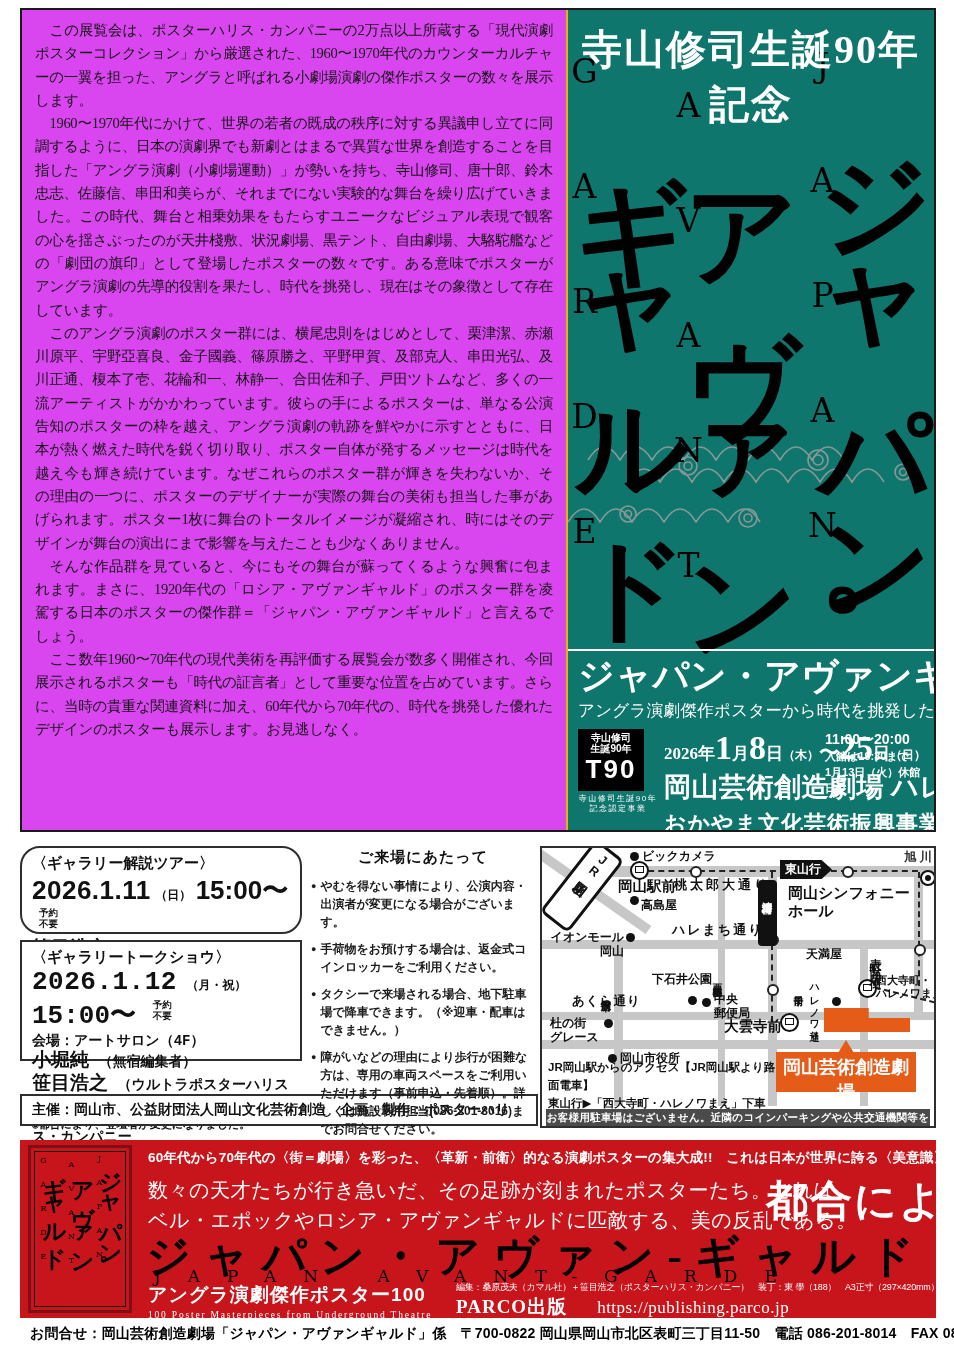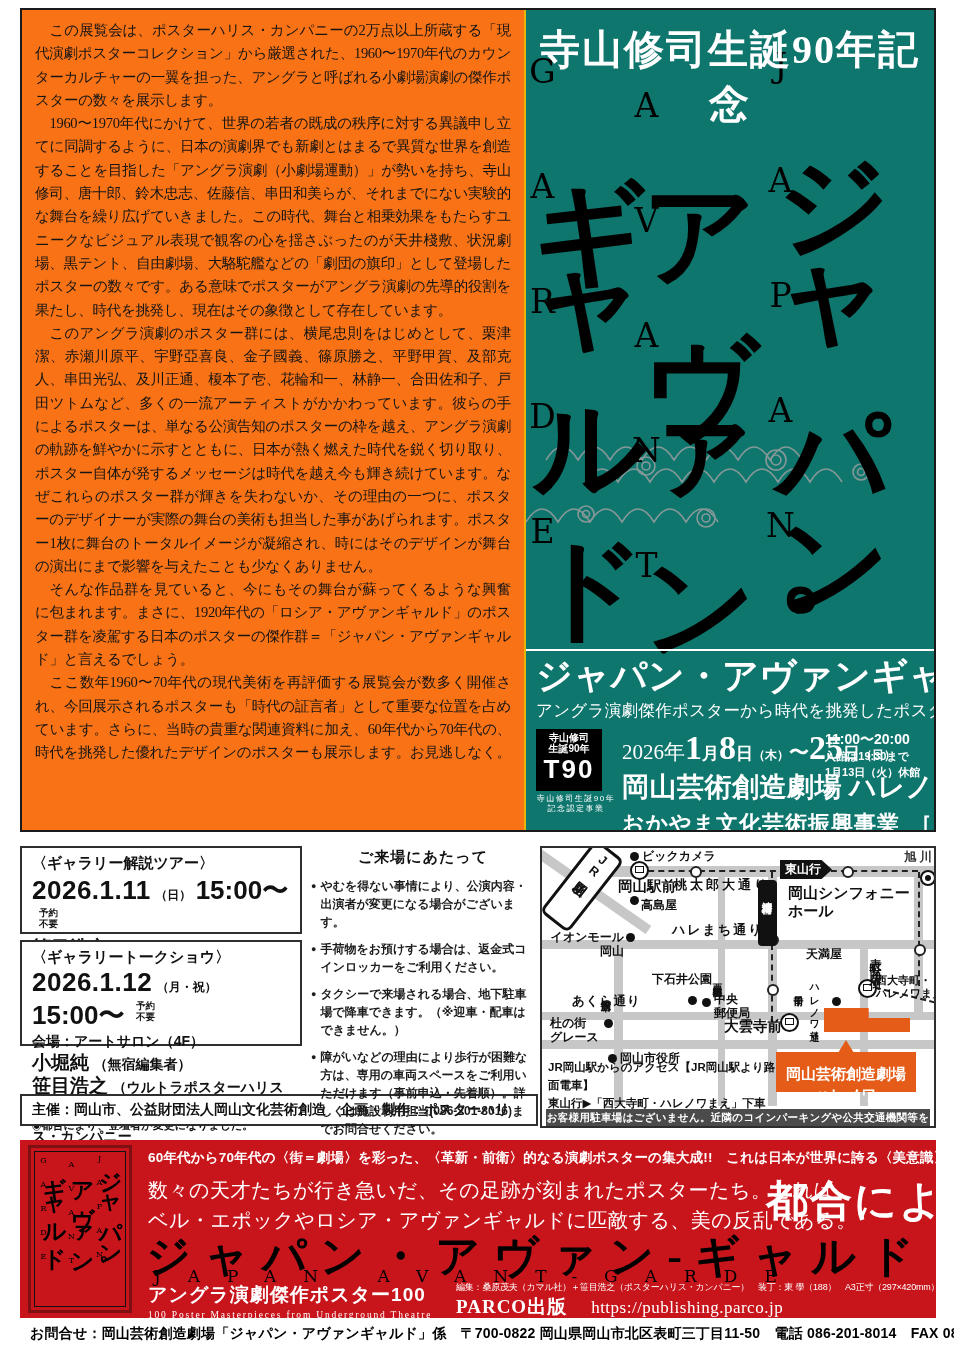--- a/index.html
+++ b/index.html
@@ -3,21 +3,21 @@
 <meta charset="utf-8">
 <style>
   html,body{margin:0;padding:0;background:#e9e9e9;}
   .page{position:relative;width:954px;height:1350px;background:#fff;margin:0 auto;overflow:hidden;
         font-family:"Liberation Sans","DejaVu Sans",sans-serif;color:#111;}
   .vt{writing-mode:vertical-rl;text-orientation:upright;}
 
   
   #top-frame{position:absolute;left:20px;top:8px;width:916px;height:824px;border:2px solid #1a1a1a;
              box-sizing:border-box;display:flex;}
-  #intro-col{width:502px;box-sizing:border-box;padding:9px 13px 16px 13px;background:#f97316;}
+  #intro-col{width:544px;box-sizing:border-box;padding:9px 13px 16px 13px;background:#d946ef;}
   #intro-col p{margin:0;font-family:"Liberation Serif","DejaVu Serif",serif;font-size:14.5px;
                line-height:23.3px;letter-spacing:-0.3px;text-align:justify;text-indent:1em;color:#141414;}
 
   
   #red-col{flex:1;position:relative;background:#0f766e;border-left:2px solid #eab308;overflow:hidden;}
   #anniv{position:relative;z-index:4;text-align:center;color:#fff;font-weight:bold;font-size:40px;
          letter-spacing:2px;margin-top:12px;font-family:"Liberation Serif","DejaVu Serif",serif;}
   .kana-col{position:absolute;z-index:3;writing-mode:vertical-rl;text-orientation:upright;
             font-family:"Liberation Serif","DejaVu Serif",serif;font-weight:600;color:#000;
             font-size:112px;line-height:1;letter-spacing:-4px;}
@@ -40,37 +40,37 @@
   #ev-sub{font-family:"Liberation Serif","DejaVu Serif",serif;font-size:16.5px;letter-spacing:0.3px;
           margin-top:3px;white-space:nowrap;}
   #ev-row{position:relative;display:flex;margin-top:7px;}
   #t90{width:86px;flex:none;}
   #t90-box{width:66px;height:62px;background:#000;color:#fff;text-align:center;box-sizing:border-box;padding-top:3px;}
   .t90-line{font-size:10px;font-weight:bold;line-height:1.1;letter-spacing:0;}
   #t90-big{font-size:26px;font-weight:900;letter-spacing:2px;line-height:1.1;margin-top:1px;}
   #t90-cap{width:80px;text-align:center;font-size:8px;letter-spacing:1.5px;line-height:1.35;margin-top:3px;color:#fff;}
   #ev-main{flex:1;min-width:0;}
   #date-line{white-space:nowrap;font-family:"Liberation Serif","DejaVu Serif",serif;}
-  .dy{font-size:21px;font-weight:400;}
+  .dy{font-size:17px;font-weight:700;}
   .dn{font-size:34px;font-weight:700;}
   .du{font-size:17px;font-weight:600;}
   .dw{font-size:12px;font-weight:600;}
   .dt{font-size:20px;font-weight:600;}
   #ev-hours{position:absolute;right:2px;top:0;width:97px;font-size:11px;line-height:1.45;font-weight:600;}
   #ev-hours .hrs{font-size:14px;font-weight:bold;}
   #ev-venue{font-family:"Liberation Serif","DejaVu Serif",serif;font-weight:600;font-size:27px;
             letter-spacing:0.5px;white-space:nowrap;margin-top:2px;}
   #ev-org{font-family:"Liberation Serif","DejaVu Serif",serif;font-weight:600;font-size:22px;
           letter-spacing:1px;white-space:nowrap;margin-top:4px;}
   #ev-org .free{margin-left:10px;}
 
   
   .info-box{position:absolute;border:2px solid #2e2e2e;box-sizing:border-box;background:#fff;}
-  #box-tour{left:20px;top:846px;width:282px;height:88px;padding:6px 6px 3px 10px;}
-  #box-talk{left:20px;top:940px;width:282px;height:106px;padding:6px 6px 0 10px;}
+  #box-tour{left:20px;top:846px;width:282px;height:88px;padding:6px 6px 3px 10px;border-radius:20px;}
+  #box-talk{left:20px;top:940px;width:282px;height:121px;padding:6px 6px 0 10px;font-family:Liberation Mono, monospace;}
   .gl-head{font-size:15px;font-weight:bold;letter-spacing:0;}
   .gl-date{font-size:26px;font-weight:800;letter-spacing:0.5px;}
   .gl-dow{font-size:12px;font-weight:bold;}
   .gl-time{font-size:26px;font-weight:800;}
   .badge{display:inline-block;font-size:9.5px;font-weight:bold;line-height:1.15;vertical-align:4px;margin-left:7px;}
   .gl-name{font-size:19px;font-weight:800;}
   .gl-role{font-size:14px;font-weight:bold;}
   .gl-desc{font-size:13px;font-weight:bold;margin-top:1px;}
   #box-talk .sp-row{line-height:1.15;margin-top:1px;}
   #talk-note{font-size:11px;font-weight:bold;margin-top:3px;}
@@ -101,21 +101,21 @@
   #m-station span{writing-mode:vertical-rl;text-orientation:upright;font-size:12.5px;font-weight:bold;margin-top:3px;}
   #m-higashi{position:absolute;left:238px;top:12px;width:52px;height:19px;background:#111;color:#fff;
              font-size:12px;font-weight:bold;line-height:19px;padding-left:5px;box-sizing:border-box;
              clip-path:polygon(0 0,80% 0,100% 50%,80% 100%,0 100%);}
   #m-seiki{position:absolute;left:216px;top:32px;width:19px;height:66px;background:#111;border-radius:4px;
            color:#fff;text-align:center;box-sizing:border-box;padding-top:3px;}
   #m-seiki span{writing-mode:vertical-rl;text-orientation:upright;font-size:10.5px;font-weight:bold;letter-spacing:1px;}
   #m-venueblock{position:absolute;left:282px;top:160px;width:86px;height:24px;background:#e45c17;
                 clip-path:polygon(0 0,52% 0,52% 42%,100% 42%,100% 100%,0 100%);}
   #m-callout{position:absolute;left:234px;top:204px;width:140px;height:40px;background:#e45c17;color:#fff;
-             text-align:center;font-size:15px;font-weight:bold;line-height:1.4;padding-top:11px;box-sizing:border-box;}
+             text-align:center;font-size:18px;font-weight:bold;line-height:1.4;padding-top:3px;box-sizing:border-box;}
   #m-tri{position:absolute;left:296px;top:192px;width:0;height:0;border-left:8px solid transparent;
          border-right:8px solid transparent;border-bottom:13px solid #e45c17;}
   #m-access{position:absolute;left:6px;top:211px;width:228px;font-size:11.5px;font-weight:bold;line-height:1.55;}
   #m-parking{position:absolute;left:4px;right:4px;top:261px;height:17px;background:#4b4b4b;color:#fff;
              font-size:10.5px;font-weight:bold;text-align:center;line-height:17px;letter-spacing:0.3px;}
 
   
   #band{position:absolute;left:20px;top:1140px;width:916px;height:178px;background:#c8151c;overflow:hidden;}
   #cover{position:absolute;left:8px;top:5px;width:104px;height:168px;background:#c8151c;
          border:3px solid #7e1013;box-sizing:border-box;}
@@ -137,21 +137,21 @@
   #bt-kana{font-family:"Liberation Serif","DejaVu Serif",serif;font-weight:600;font-size:44px;
            letter-spacing:13px;line-height:1.05;white-space:nowrap;}
   #bt-latin{font-family:"DejaVu Serif",serif;font-size:17px;letter-spacing:27px;margin-top:-14px;
             padding-left:8px;white-space:nowrap;}
   #band-series{position:absolute;left:128px;top:142px;color:#fff;}
   #series-title{font-size:19px;font-weight:bold;letter-spacing:1px;white-space:nowrap;}
   #series-en{font-family:"Liberation Serif","DejaVu Serif",serif;font-size:9.5px;letter-spacing:1.8px;
              margin-top:2px;white-space:nowrap;}
   #band-credits{position:absolute;left:436px;top:141px;color:#fff;font-size:9px;letter-spacing:-0.2px;
                 white-space:nowrap;z-index:3;}
-  #band-pubrow{position:absolute;left:436px;top:154px;color:#fff;display:flex;gap:24px;align-items:baseline;z-index:3;}
+  #band-pubrow{position:absolute;left:436px;top:154px;color:#fff;display:flex;gap:30px;align-items:baseline;z-index:3;}
   #band-publisher{font-family:"Liberation Serif","DejaVu Serif",serif;font-size:19px;font-weight:bold;letter-spacing:1px;}
   #band-url{font-family:"Liberation Serif","DejaVu Serif",serif;font-size:17px;letter-spacing:0.5px;}
 
   
   #footer{position:absolute;left:30px;top:1325px;font-size:14px;font-weight:bold;letter-spacing:0.2px;
           color:#000;white-space:nowrap;}
 </style>
 </head>
 <body>
 

